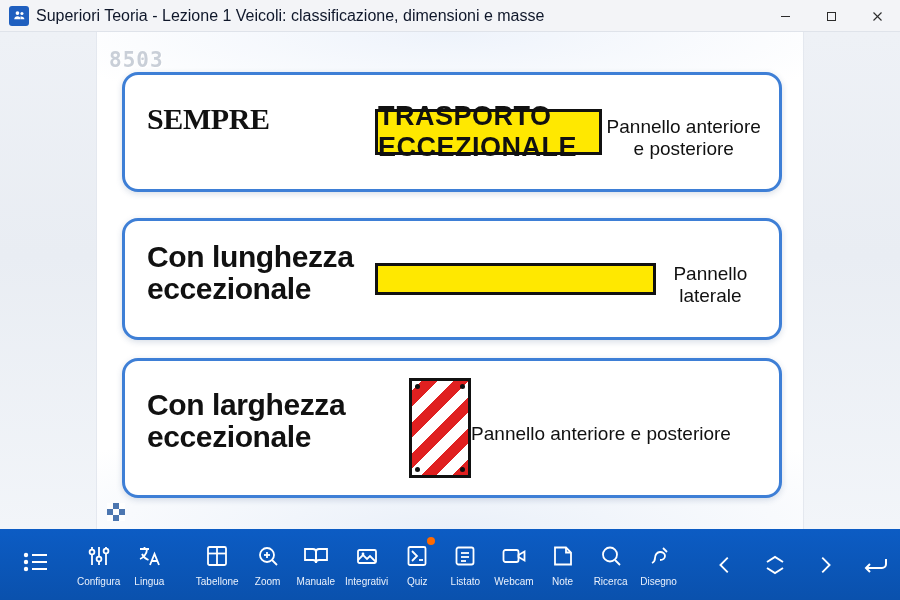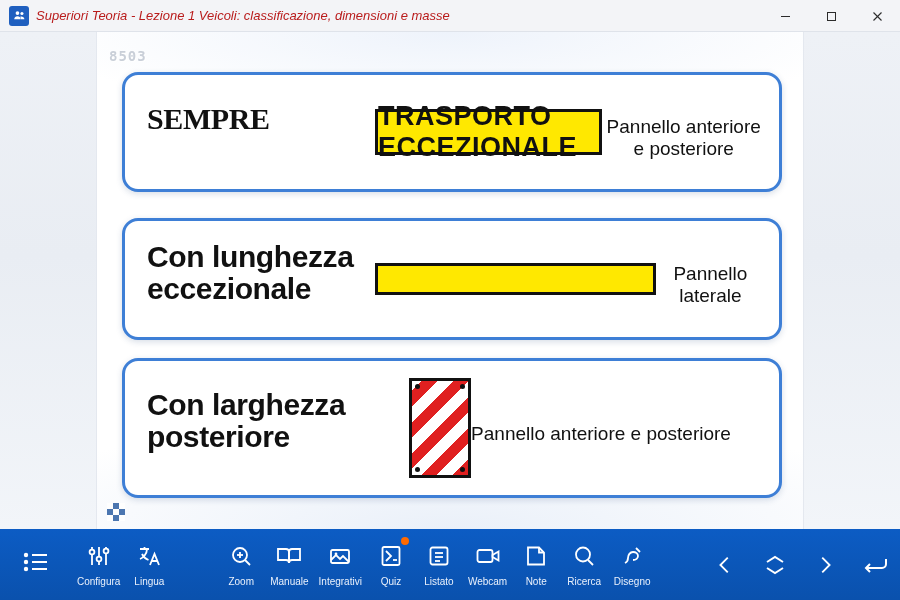--- a/index.html
+++ b/index.html
@@ -28,25 +28,24 @@
   }
   .titlebar .app-icon {
     width: 20px; height: 20px;
     margin-left: 9px; margin-right: 7px;
     background: #1f5fbf;
     border-radius: 3px;
     display: flex; align-items: center; justify-content: center;
     color: #fff; font-size: 11px; line-height: 1;
   }
   .titlebar .title-text {
-    font-size: 13px;
-    color: #b91c1c;
+    font-size: 16px;
+    color: #0f172a;
     white-space: nowrap;
     overflow: hidden;
-    font-style: italic;
   }
   .win-buttons {
     position: absolute; right: 0; top: 0;
     height: 32px; display: flex;
   }
   .win-btn {
     width: 46px; height: 32px;
     display: flex; align-items: center; justify-content: center;
     font-size: 13px; color: #2b2b2b;
   }
@@ -65,21 +64,21 @@
     background: #ffffff;
     background-image:
       radial-gradient(ellipse 600px 120px at 50% 0%, #eef3fb 0%, rgba(255,255,255,0) 70%),
       radial-gradient(ellipse 700px 160px at 50% 100%, #eaf0f9 0%, rgba(255,255,255,0) 70%);
     box-shadow: 0 0 0 1px #e4e8ef;
   }
   .slide-number {
     position: absolute;
     left: 12px; top: 16px;
     font-family: "DejaVu Sans Mono", monospace;
-    font-size: 14px;
+    font-size: 21px;
     font-weight: bold;
     letter-spacing: 1px;
     color: #c9cfd8;
     text-shadow: 1px 1px 0 #ffffff;
   }
   .slide-badge {
     position: absolute;
     left: 10px; bottom: 8px;
     width: 18px; height: 18px;
     background: #2e5fa3;
@@ -258,21 +257,21 @@
 
       <div class="card c2">
         <div class="card-label">Con lunghezza eccezionale</div>
         <div class="card-right">
           <div class="sign-blank"></div>
           <div class="caption">Pannello laterale</div>
         </div>
       </div>
 
       <div class="card c3">
-        <div class="card-label">Con larghezza posteriore</div>
+        <div class="card-label">Con larghezza eccezionale</div>
         <div class="card-right">
           <div class="panel-stripes">
             <span class="corner tl"></span>
               <span class="corner tr"></span>
             <span class="corner bl"></span>
               <span class="corner br"></span>
           </div>
           <div class="caption">Pannello anteriore e posteriore</div>
         </div>
       </div>
@@ -328,20 +327,30 @@
           <path d="M3 5h9M7.5 3v2M10 5c0 5-4 9-7 10"></path>
             <path d="M5 10c1.5 3 4 5 6.5 6"></path>
           <path d="M13 21l4.5-11L22 21M14.8 17h5.4"></path>
         </svg>
       </div>
       <div class="tb-label">Lingua</div>
     </div>
 
     <div class="tb-spacer"></div>
 
+    <div class="tb-item">
+      <div class="tb-icon">
+        <svg width="24" height="24" viewBox="0 0 24 24" stroke="#fff" stroke-width="1.8" fill="none">
+          <rect x="3" y="3" width="18" height="18" rx="1.5"></rect>
+            <line x1="3" y1="9.5" x2="21" y2="9.5"></line>
+            <line x1="12" y1="3" x2="12" y2="21"></line>
+        </svg>
+      </div>
+      <div class="tb-label">Tabellone</div>
+    </div>
 
     <div class="tb-item">
       <div class="tb-icon">
         <svg width="24" height="24" viewBox="0 0 24 24" stroke="#fff" stroke-width="1.8" fill="none">
           <circle cx="11" cy="11" r="7"></circle>
             <line x1="16" y1="16" x2="21" y2="21"></line>
           <line x1="11" y1="8" x2="11" y2="14"></line>
             <line x1="8" y1="11" x2="14" y2="11"></line>
         </svg>
       </div>

